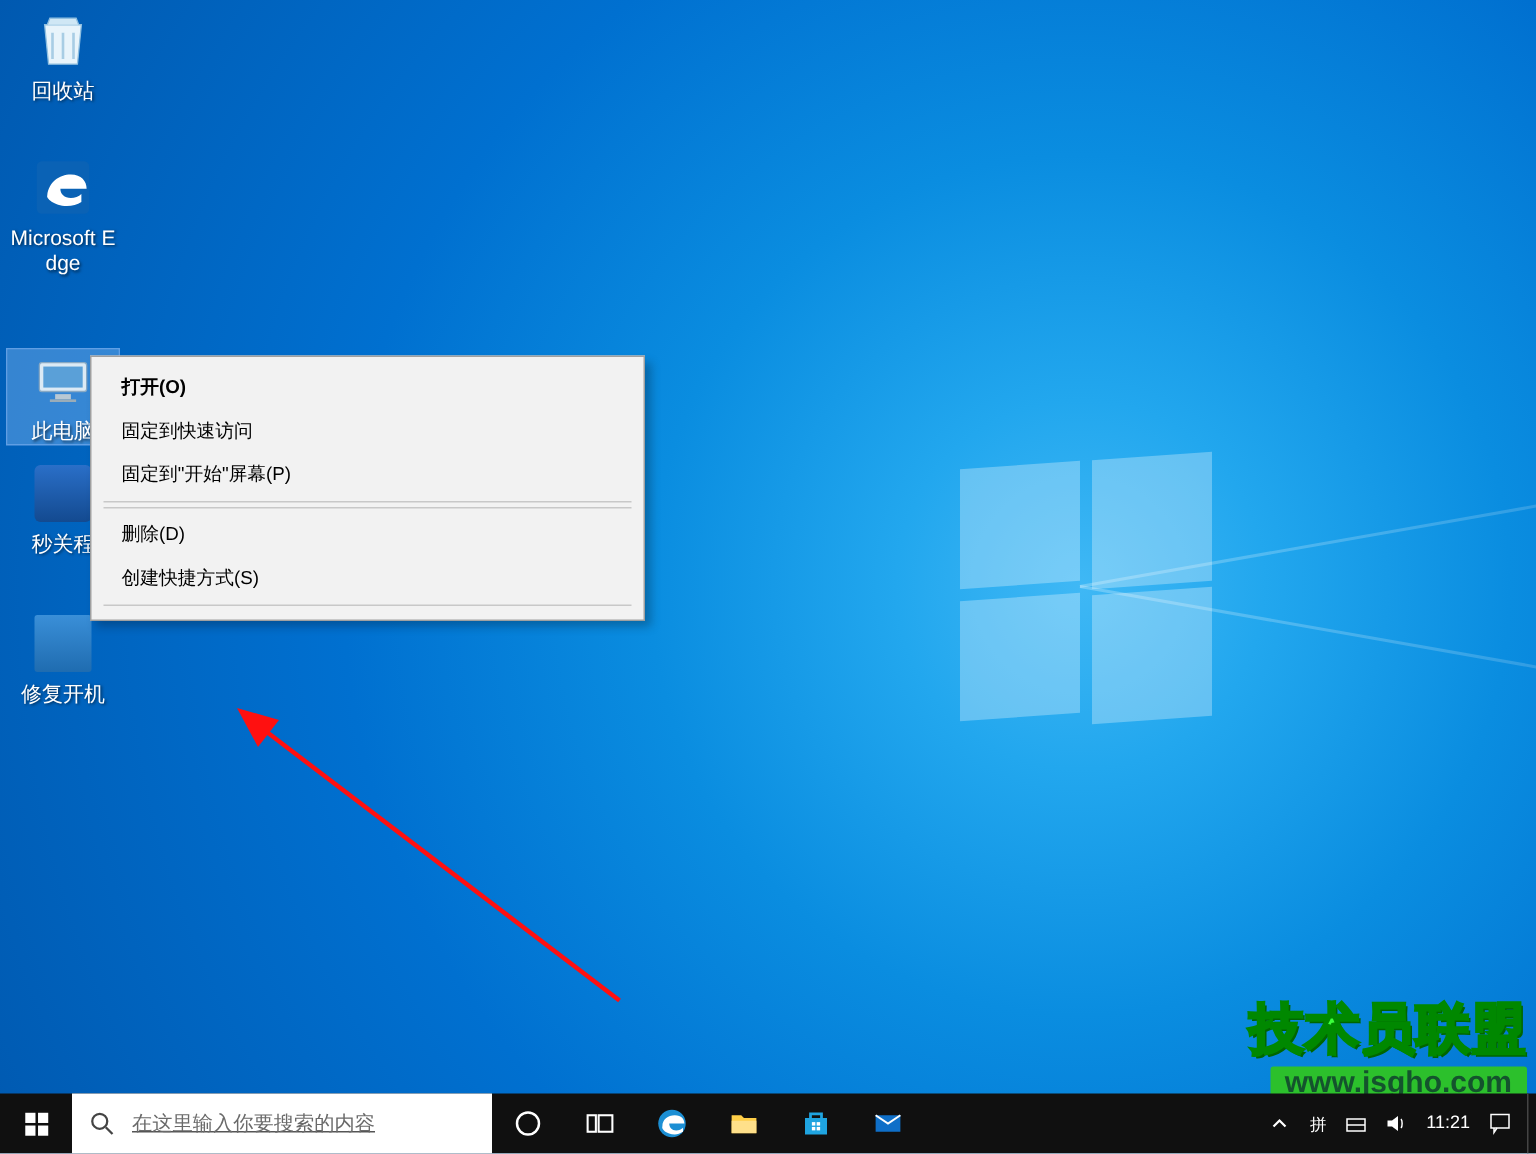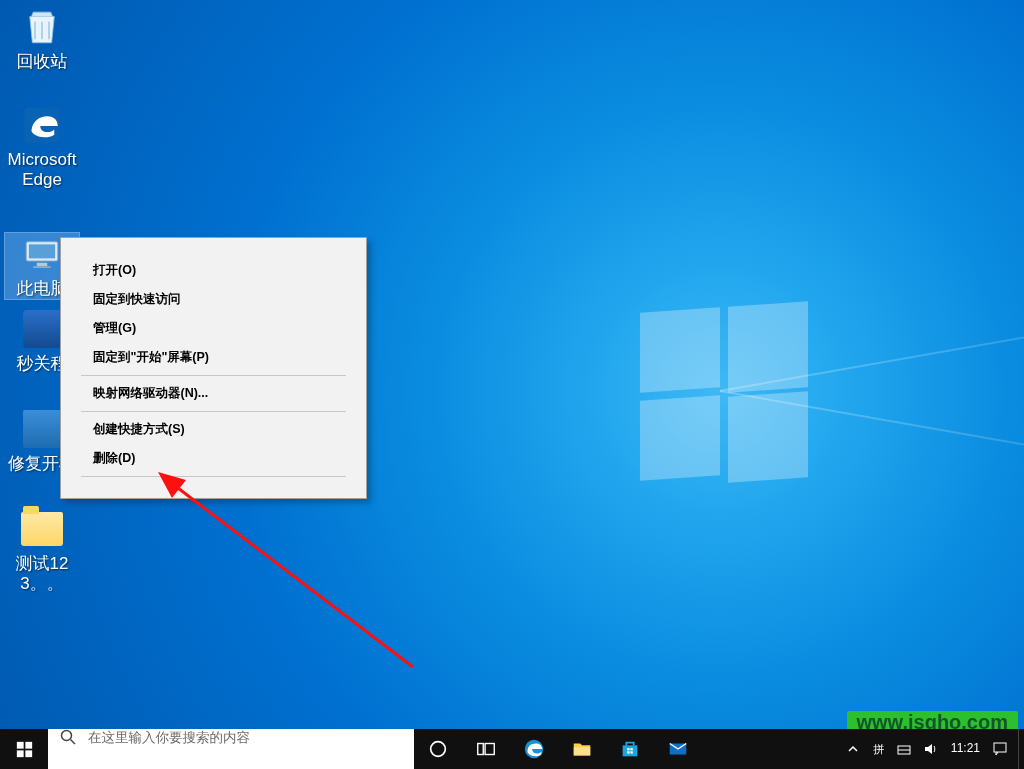--- a/index.html
+++ b/index.html
@@ -17,32 +17,32 @@
 .light-rays::after { transform:rotate(10deg); }
 .win-logo { position:absolute; left:640px; top:310px; width:170px; height:170px; opacity:0.85; }
 .win-logo .pane { position:absolute; background:rgba(255,255,255,0.35); }
 .win-logo .tl { left:0; top:0; width:80px; height:80px; transform:skewY(-4deg); }
 .win-logo .tr { left:88px; top:-6px; width:80px; height:86px; transform:skewY(-4deg); }
 .win-logo .bl { left:0; top:88px; width:80px; height:80px; transform:skewY(-4deg); }
 .win-logo .br { left:88px; top:84px; width:80px; height:86px; transform:skewY(-4deg); }
 
 .icon-group { position:absolute; width:74px; text-align:center; }
 .icon-group .ico { width:42px; height:42px; margin:0 auto 4px; display:flex; align-items:center; justify-content:center; }
-.icon-group .lbl { color:#fff; font-size:17px; text-shadow:1px 1px 2px rgba(0,0,0,0.6); line-height:1.2; word-break:break-all; }
+.icon-group .lbl { color:#fff; font-size:14px; text-shadow:1px 1px 2px rgba(0,0,0,0.6); line-height:1.2; word-break:break-all; }
 .icon-group.selected { background:rgba(120,180,240,0.45); outline:1px solid rgba(160,200,255,0.6);margin-top:28px; }
 .folder-icon { width:42px; height:34px; background:linear-gradient(#ffe9a6,#ffd666); border-radius:2px 2px 3px 3px; position:relative; margin:4px auto; }
 .folder-icon::before { content:""; position:absolute; left:2px; top:-6px; width:16px; height:8px; background:#ffd666; border-radius:2px 2px 0 0; }
 .generic-icon { width:38px; height:38px; background:linear-gradient(#4aa0e8,#1b6fc0); border-radius:4px; margin:2px auto; }
 
 .context-menu {
-  position:absolute; left:60px; top:237px; width:307px;
+  position:absolute; left:60px; top:237px; width:370px;
   background:#f2f2f2; border:1px solid #a0a0a0; box-shadow:4px 4px 6px rgba(0,0,0,0.25);
-  padding:18px; font-size:12.5px; color:#000;
-}
-.context-menu .item { padding:6px 14px; cursor:default;font-weight:bold; }
+  padding:6px; font-size:12.5px; color:#000;
+}
+.context-menu .item { padding:6px 14px; cursor:default; }
 .context-menu .item.bold { font-weight:bold; }
 .context-menu .sep { height:1px; background:#c8c8c8; margin:3px 2px; }
 
 .arrow { position:absolute; left:158px; top:472px; width:260px; height:200px; pointer-events:none; }
 
 .watermark-cn {
   position:absolute; right:6px; bottom:58px; font-size:36px; font-weight:900;
   color:#3cff3c; -webkit-text-stroke:2px #008800; letter-spacing:1px;
   text-shadow:2px 2px 0 #006600;
 }
@@ -51,21 +51,21 @@
   color:#14532d; background:#2cc02c; padding:0 10px 1px; border-radius:2px;
 }
 
 .taskbar {
   position:absolute; left:0; bottom:0; width:100%; height:40px;
   background:#101010; display:flex; align-items:center; color:#fff;
 }
 .tb-btn { width:48px; height:40px; display:flex; align-items:center; justify-content:center; }
 .start-btn svg { width:17px; height:17px; }
 .search-box {
-  height:40px; width:366px; background:#fff; display:flex; align-items:flex-start; color:#555;
+  height:40px; width:280px; background:#fff; display:flex; align-items:center; color:#555;text-decoration:underline;
 }
 .search-box .sico { width:40px; display:flex; justify-content:center; }
 .search-box .stxt { font-size:13.5px; color:#6a6a6a; }
 .tb-icon { width:48px; height:40px; display:flex; align-items:center; justify-content:center; }
 .tb-icon svg { width:22px; height:22px; }
 .spacer { flex:1; }
 .tray { display:flex; align-items:center; gap:2px; padding-right:6px; }
 .tray .titem { width:24px; height:40px; display:flex; align-items:center; justify-content:center; font-size:12px; color:#fff; }
 .tray .clock { font-size:12px; padding:0 6px; text-align:center; line-height:1.1; }
 .show-desktop { width:6px; height:40px; border-left:1px solid #444; }
@@ -122,45 +122,38 @@
     <div class="lbl">秒关程</div>
   </div>
 
   <div class="icon-group" style="left:5px; top:408px;">
     <div class="ico">
         <div class="generic-icon" style="background:linear-gradient(#3a8fd8,#1f6cb0);border-radius:2px;"></div>
       </div>
     <div class="lbl">修复开机</div>
   </div>
 
-  <div class="icon-group" style="left:5px; top:508px;">
-    <div class="ico">
-        <div class="folder-icon"></div>
-      </div>
-    <div class="lbl">测试123。。</div>
-  </div>
 
   <div class="context-menu">
     <div class="item bold">打开(O)</div>
     <div class="item">固定到快速访问</div>
-    <div class="item">管理(G)</div>
     <div class="item">固定到"开始"屏幕(P)</div>
     <div class="sep"></div>
-    <div class="item">映射网络驱动器(N)...</div>
     <div class="sep"></div>
+    <div class="item">删除(D)</div>
     <div class="item">创建快捷方式(S)</div>
-    <div class="item">删除(D)</div>
     <div class="sep"></div>
   </div>
 
   <svg class="arrow" viewBox="0 0 260 200">
     <line x1="255" y1="195" x2="12" y2="10" stroke="#ff1010" stroke-width="3"></line>
     <polygon points="0,0 28,8 14,26" fill="#ff1010"></polygon>
   </svg>
 
+  <div class="watermark-cn">技术员联盟</div>
   <div class="watermark-url">www.jsgho.com</div>
 
   <div class="taskbar">
     <div class="tb-btn start-btn">
       <svg viewBox="0 0 20 20">
           <rect x="1" y="1" width="8" height="8" fill="#fff"></rect>
           <rect x="11" y="1" width="8" height="8" fill="#fff"></rect>
           <rect x="1" y="11" width="8" height="8" fill="#fff"></rect>
           <rect x="11" y="11" width="8" height="8" fill="#fff"></rect>
         </svg>

